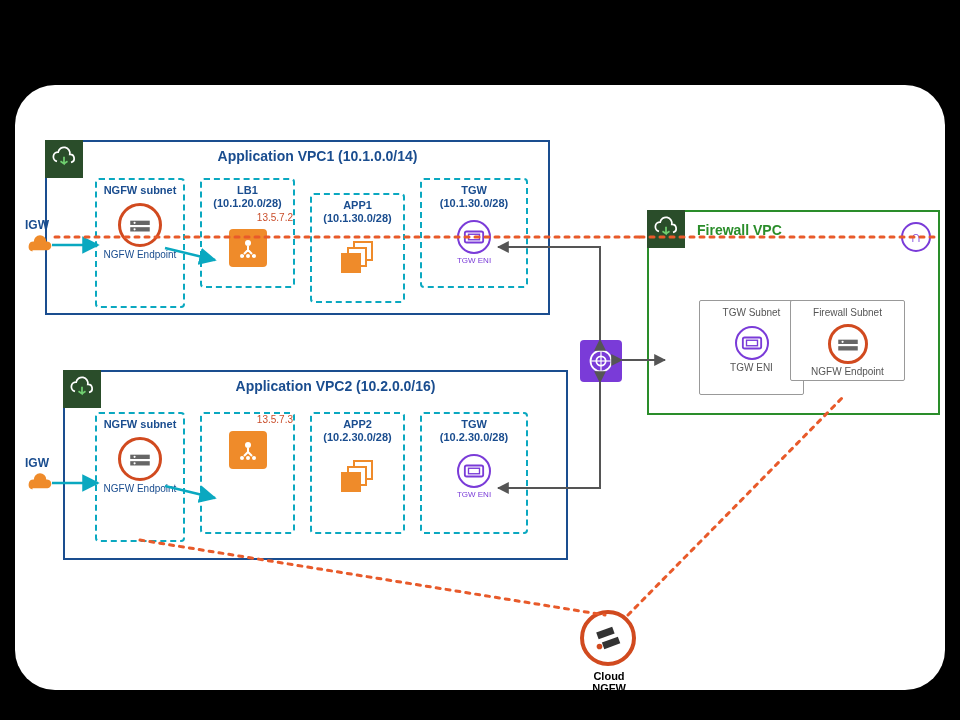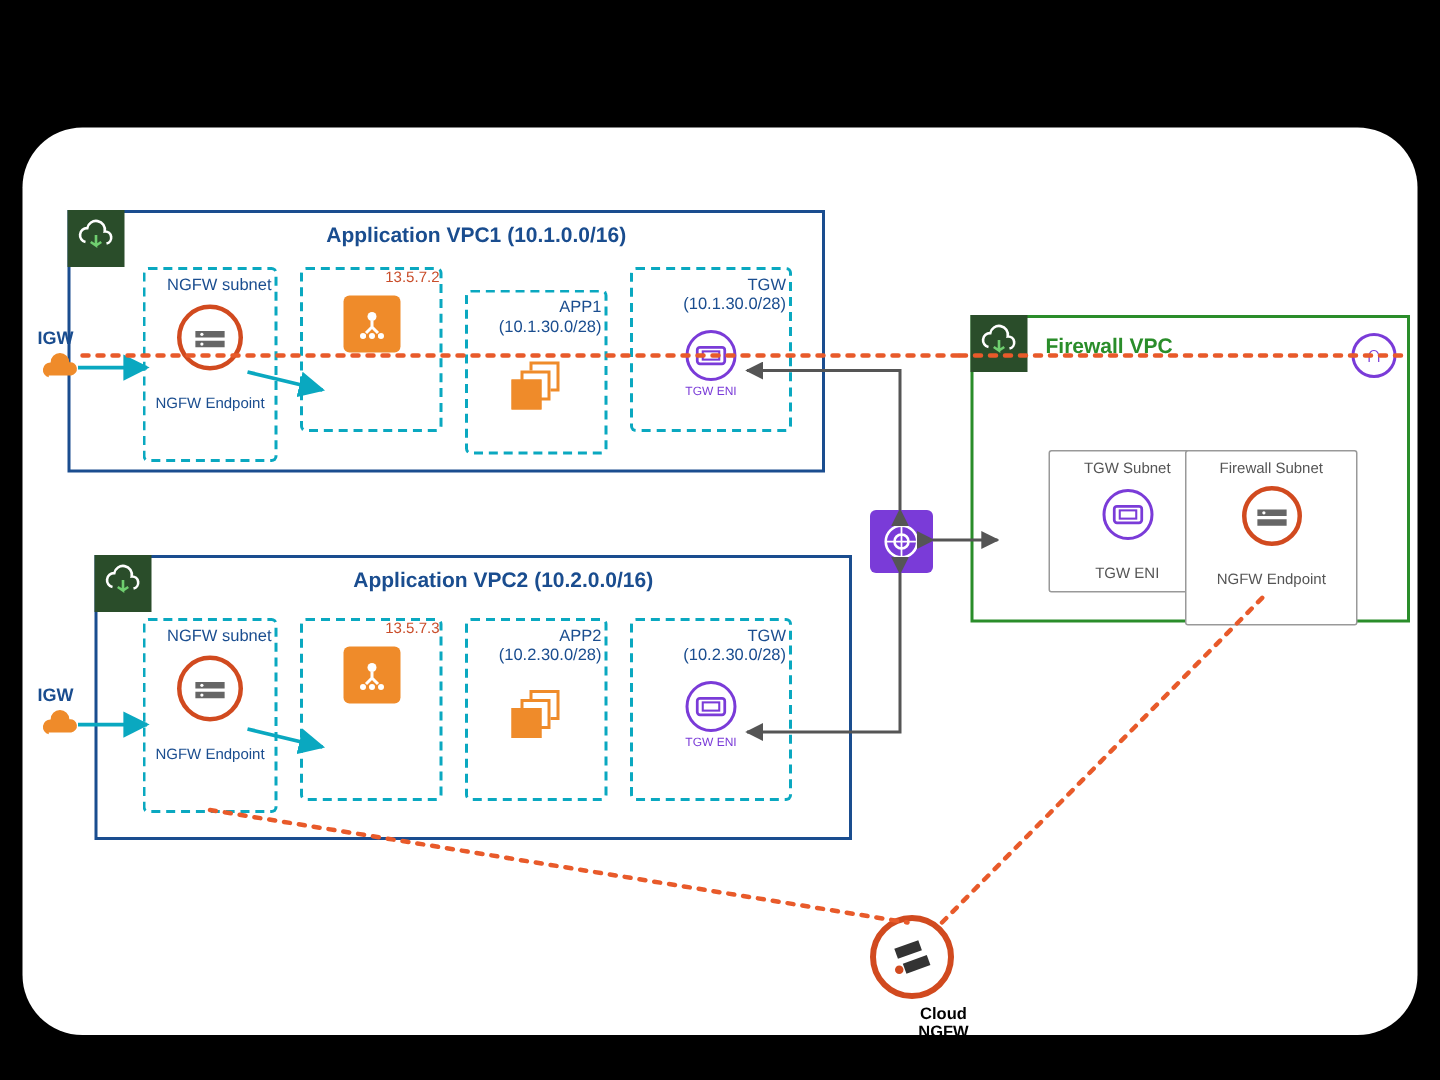--- a/index.html
+++ b/index.html
@@ -7,55 +7,55 @@
   .canvas { position: absolute; top: 85px; left: 15px; width: 930px; height: 605px; background: #fff; border-radius: 40px; }
   .vpc-box { position: absolute; border: 2px solid; }
   .vpc1 { top: 140px; left: 45px; width: 505px; height: 175px; border-color: #1a4d8f; }
   .vpc2 { top: 370px; left: 63px; width: 505px; height: 190px; border-color: #1a4d8f; }
   .secvpc { top: 210px; left: 647px; width: 293px; height: 205px; border-color: #2a8d2a; }
   .vpc-title { text-align: center; font-weight: bold; color: #1a4d8f; font-size: 14px; padding: 6px 0 0 40px; }
   .sec-title { color: #2a8d2a; font-size: 13px; padding-left: 48px; }
   .aws-icon { position: absolute; width: 38px; height: 38px; background: #2a4d2a; top: -2px; left: -2px; display: flex; align-items: center; justify-content: center; }
   .aws-icon svg { width: 28px; height: 28px; }
   .subnet { position: absolute; border: 2px dashed #0aa8c0; border-radius: 4px; }
-  .subnet-title { font-size: 11px; font-weight: normal; color: #1a4d8f; text-align: right; line-height: 1.2; padding: 4px 2px 2px; }
+  .subnet-title { font-size: 11px; font-weight: bold; color: #1a4d8f; text-align: center; line-height: 1.2; padding: 4px 2px 2px; }
   .subnet-title .ip { display: block; }
   .red-ip { font-size: 10px; color: #c94d2a; text-align: right; }
   .igw-label { position: absolute; font-size: 12px; font-weight: bold; color: #1a4d8f; }
   .cloud-icon { position: absolute; width: 30px; height: 24px; }
   .ngfw-endpoint { width: 44px; height: 44px; border: 3px solid #d14a1f; border-radius: 50%; background: #fff; display: flex; align-items: center; justify-content: center; margin: 4px auto 0; }
   .ngfw-endpoint svg { width: 26px; height: 26px; }
-  .endpoint-label { font-size: 10px; text-align: center; color: #1a4d8f; margin-top: 17px; line-height: 1.1; }
+  .endpoint-label { font-size: 10px; text-align: center; color: #1a4d8f; margin-top: 2px; line-height: 1.1; }
   .lb-icon { width: 38px; height: 38px; background: #ef8b2a; border-radius: 4px; margin: 6px auto 0; display: flex; align-items: center; justify-content: center; }
   .app-icon { width: 34px; height: 34px; margin: 14px auto 0; position: relative; }
   .app-box { position: absolute; width: 20px; height: 20px; border: 2px solid #ef8b2a; background: #fff; }
   .tgw-eni-icon { width: 34px; height: 34px; border: 2px solid #7a3bd8; border-radius: 50%; margin: 8px auto 0; display: flex; align-items: center; justify-content: center; color: #7a3bd8; }
   .tgw-core { position: absolute; width: 42px; height: 42px; background: #7a3bd8; border-radius: 4px; display: flex; align-items: center; justify-content: center; }
   .tgw-core svg circle { fill: none; stroke: #fff; stroke-width: 1.5; }
   .purple-icon { position: absolute; width: 30px; height: 30px; border: 2px solid #7a3bd8; border-radius: 50%; top: 222px; left: 901px; }
   .sec-subnet { position: absolute; border: 1.5px solid #999; background: #fff; border-radius: 2px; padding: 6px 4px; }
   .sec-subnet-title { font-size: 10px; color: #555; text-align: center; margin-bottom: 6px; }
   .cloud-ngfw-big { position: absolute; width: 56px; height: 56px; border: 4px solid #d14a1f; border-radius: 50%; background: #fff; display: flex; align-items: center; justify-content: center; top: 610px; left: 580px; }
-  .cloud-ngfw-label { position: absolute; font-size: 11px; font-weight: bold; text-align: center; top: 670px; left: 586px; width: 46px; line-height: 1.1; margin-left: 20px; }
+  .cloud-ngfw-label { position: absolute; font-size: 11px; font-weight: bold; text-align: center; top: 670px; left: 586px; width: 46px; line-height: 1.1; }
   svg.overlay { position: absolute; top: 0; left: 0; pointer-events: none; }
   .small-tgw-label { font-size: 8px; color: #7a3bd8; text-align: center; margin-top: 2px; }
 </style>
 </head>
 <body>
 
 <div class="canvas"></div>
 
 <div class="vpc-box vpc1">
   <div class="aws-icon">
     <svg viewBox="0 0 24 24">
         <path d="M6 14a4 4 0 0 1 1-7.9A5 5 0 0 1 17 8a3.5 3.5 0 0 1 1 6.9" fill="none" stroke="#fff" stroke-width="1.5"></path>
         <path d="M12 10v6l-3-2 3 2 3-2" fill="none" stroke="#6fcf6f" stroke-width="1.5"></path>
       </svg>
   </div>
-  <div class="vpc-title">Application VPC1 (10.1.0.0/16)</div>
+  <div class="vpc-title">Application VPC1 (10.1.0.0/14)</div>
 </div>
 <span class="igw-label" style="top:218px;left:25px">IGW</span>
 <div class="cloud-icon" style="top:234px;left:25px">
   <svg viewBox="0 0 24 18">
       <path d="M6 14a4 4 0 0 1 1-7.9A5 5 0 0 1 17 6a3.5 3.5 0 0 1 1 7H6z" fill="#ef8b2a"></path>
     </svg>
 </div>
 
 <div class="subnet" style="top:178px;left:95px;width:90px;height:130px">
   <div class="subnet-title">NGFW subnet</div>
@@ -63,20 +63,21 @@
     <svg viewBox="0 0 24 24">
         <rect x="3" y="8" width="18" height="4" fill="#666"></rect>
         <rect x="3" y="14" width="18" height="4" fill="#666"></rect>
         <circle cx="7" cy="10" r="1" fill="#fff"></circle>
         <circle cx="7" cy="16" r="1" fill="#fff"></circle>
       </svg>
   </div>
   <div class="endpoint-label">NGFW Endpoint</div>
 </div>
 <div class="subnet" style="top:178px;left:200px;width:95px;height:110px">
+  <div class="subnet-title"><span>LB1</span><span class="ip">(10.1.20.0/28)</span></div>
   <div class="red-ip">13.5.7.2</div>
   <div class="lb-icon">
     <svg viewBox="0 0 24 24" width="24" height="24">
         <circle cx="12" cy="7" r="3" fill="#fff"></circle>
         <path d="M12 10v4M8 18l4-4 4 4M6 20h2m8 0h2m-6 0h0" stroke="#fff" stroke-width="2" fill="none"></path>
         <circle cx="6" cy="20" r="2" fill="#fff"></circle>
         <circle cx="12" cy="20" r="2" fill="#fff"></circle>
         <circle cx="18" cy="20" r="2" fill="#fff"></circle>
       </svg>
   </div>
@@ -171,21 +172,21 @@
 <div class="sec-subnet" style="top:300px;left:699px;width:105px;height:95px">
   <div class="sec-subnet-title">TGW Subnet</div>
   <div class="tgw-eni-icon">
     <svg viewBox="0 0 24 16" width="22" height="16">
         <rect x="2" y="2" width="20" height="12" rx="2" fill="none" stroke="#7a3bd8" stroke-width="2"></rect>
         <rect x="6" y="5" width="12" height="6" fill="none" stroke="#7a3bd8" stroke-width="1.5"></rect>
       </svg>
   </div>
   <div class="endpoint-label" style="font-size:10px;color:#555">TGW ENI</div>
 </div>
-<div class="sec-subnet" style="top:300px;left:790px;width:115px;height:117px">
+<div class="sec-subnet" style="top:300px;left:790px;width:115px;height:81px">
   <div class="sec-subnet-title">Firewall Subnet</div>
   <div class="ngfw-endpoint" style="width:40px;height:40px">
     <svg viewBox="0 0 24 24">
         <rect x="3" y="8" width="18" height="4" fill="#666"></rect>
         <rect x="3" y="14" width="18" height="4" fill="#666"></rect>
         <circle cx="7" cy="10" r="1" fill="#fff"></circle>
       </svg>
   </div>
   <div class="endpoint-label" style="font-size:10px;color:#555">NGFW Endpoint</div>
 </div>

